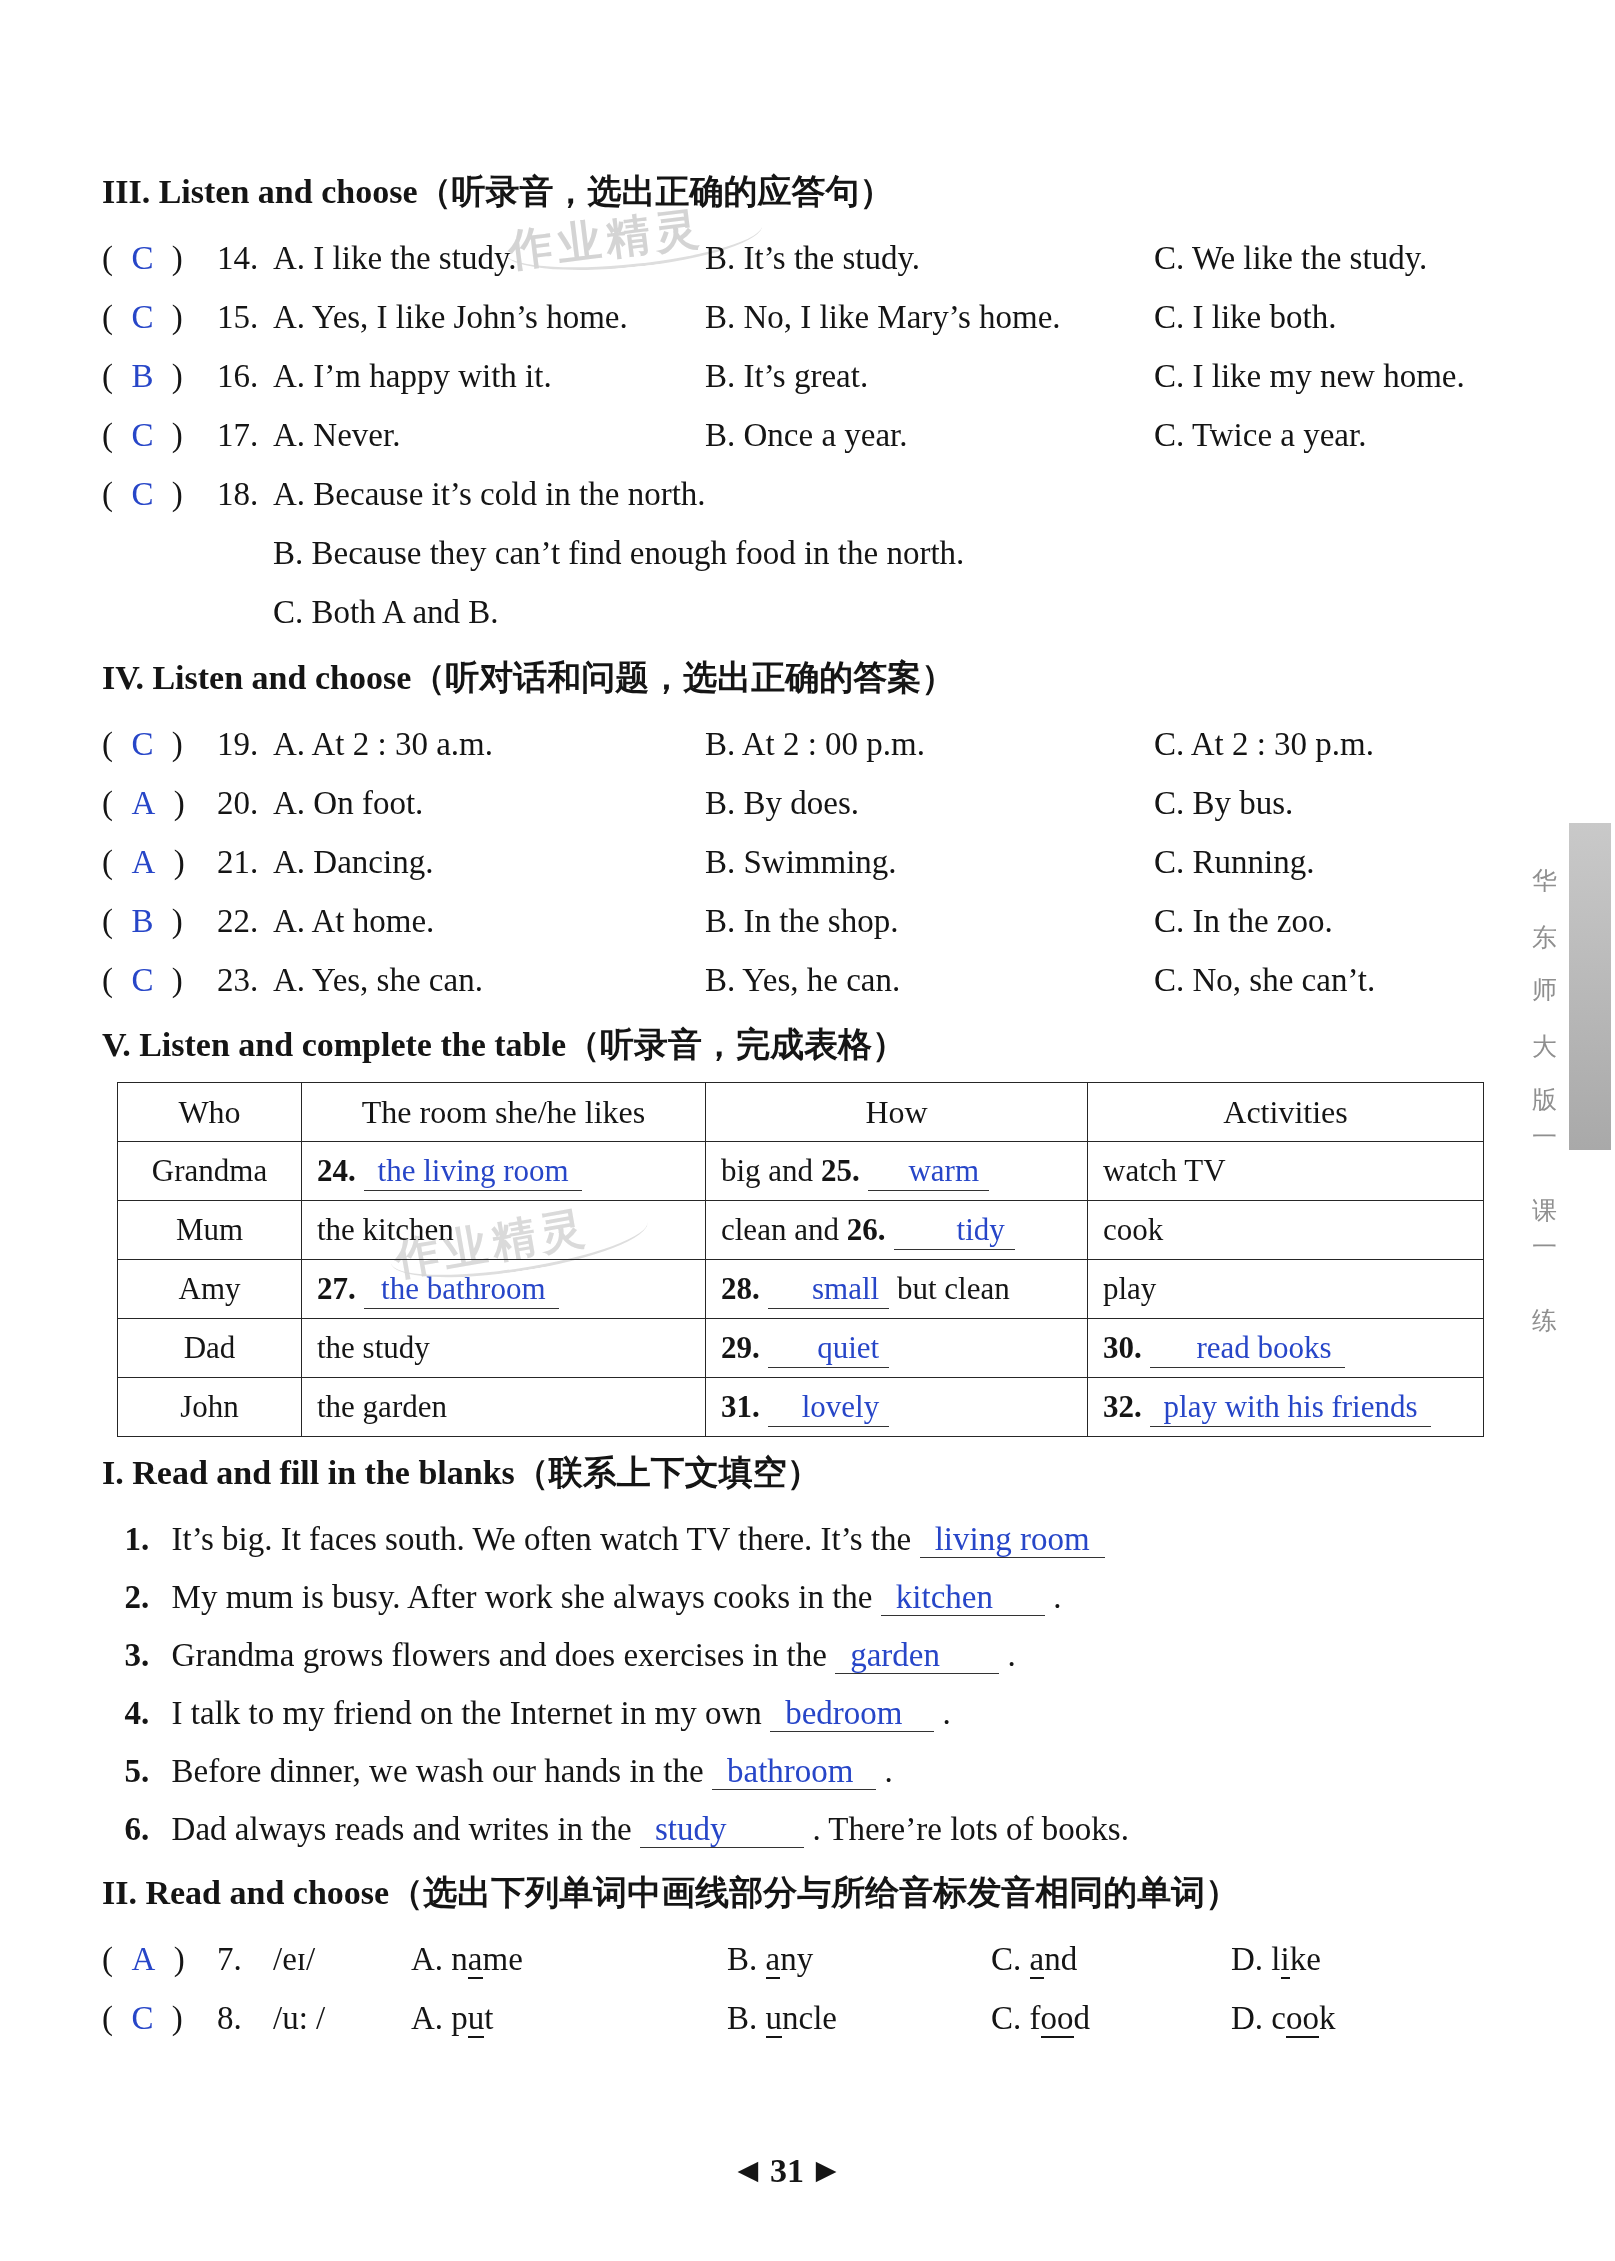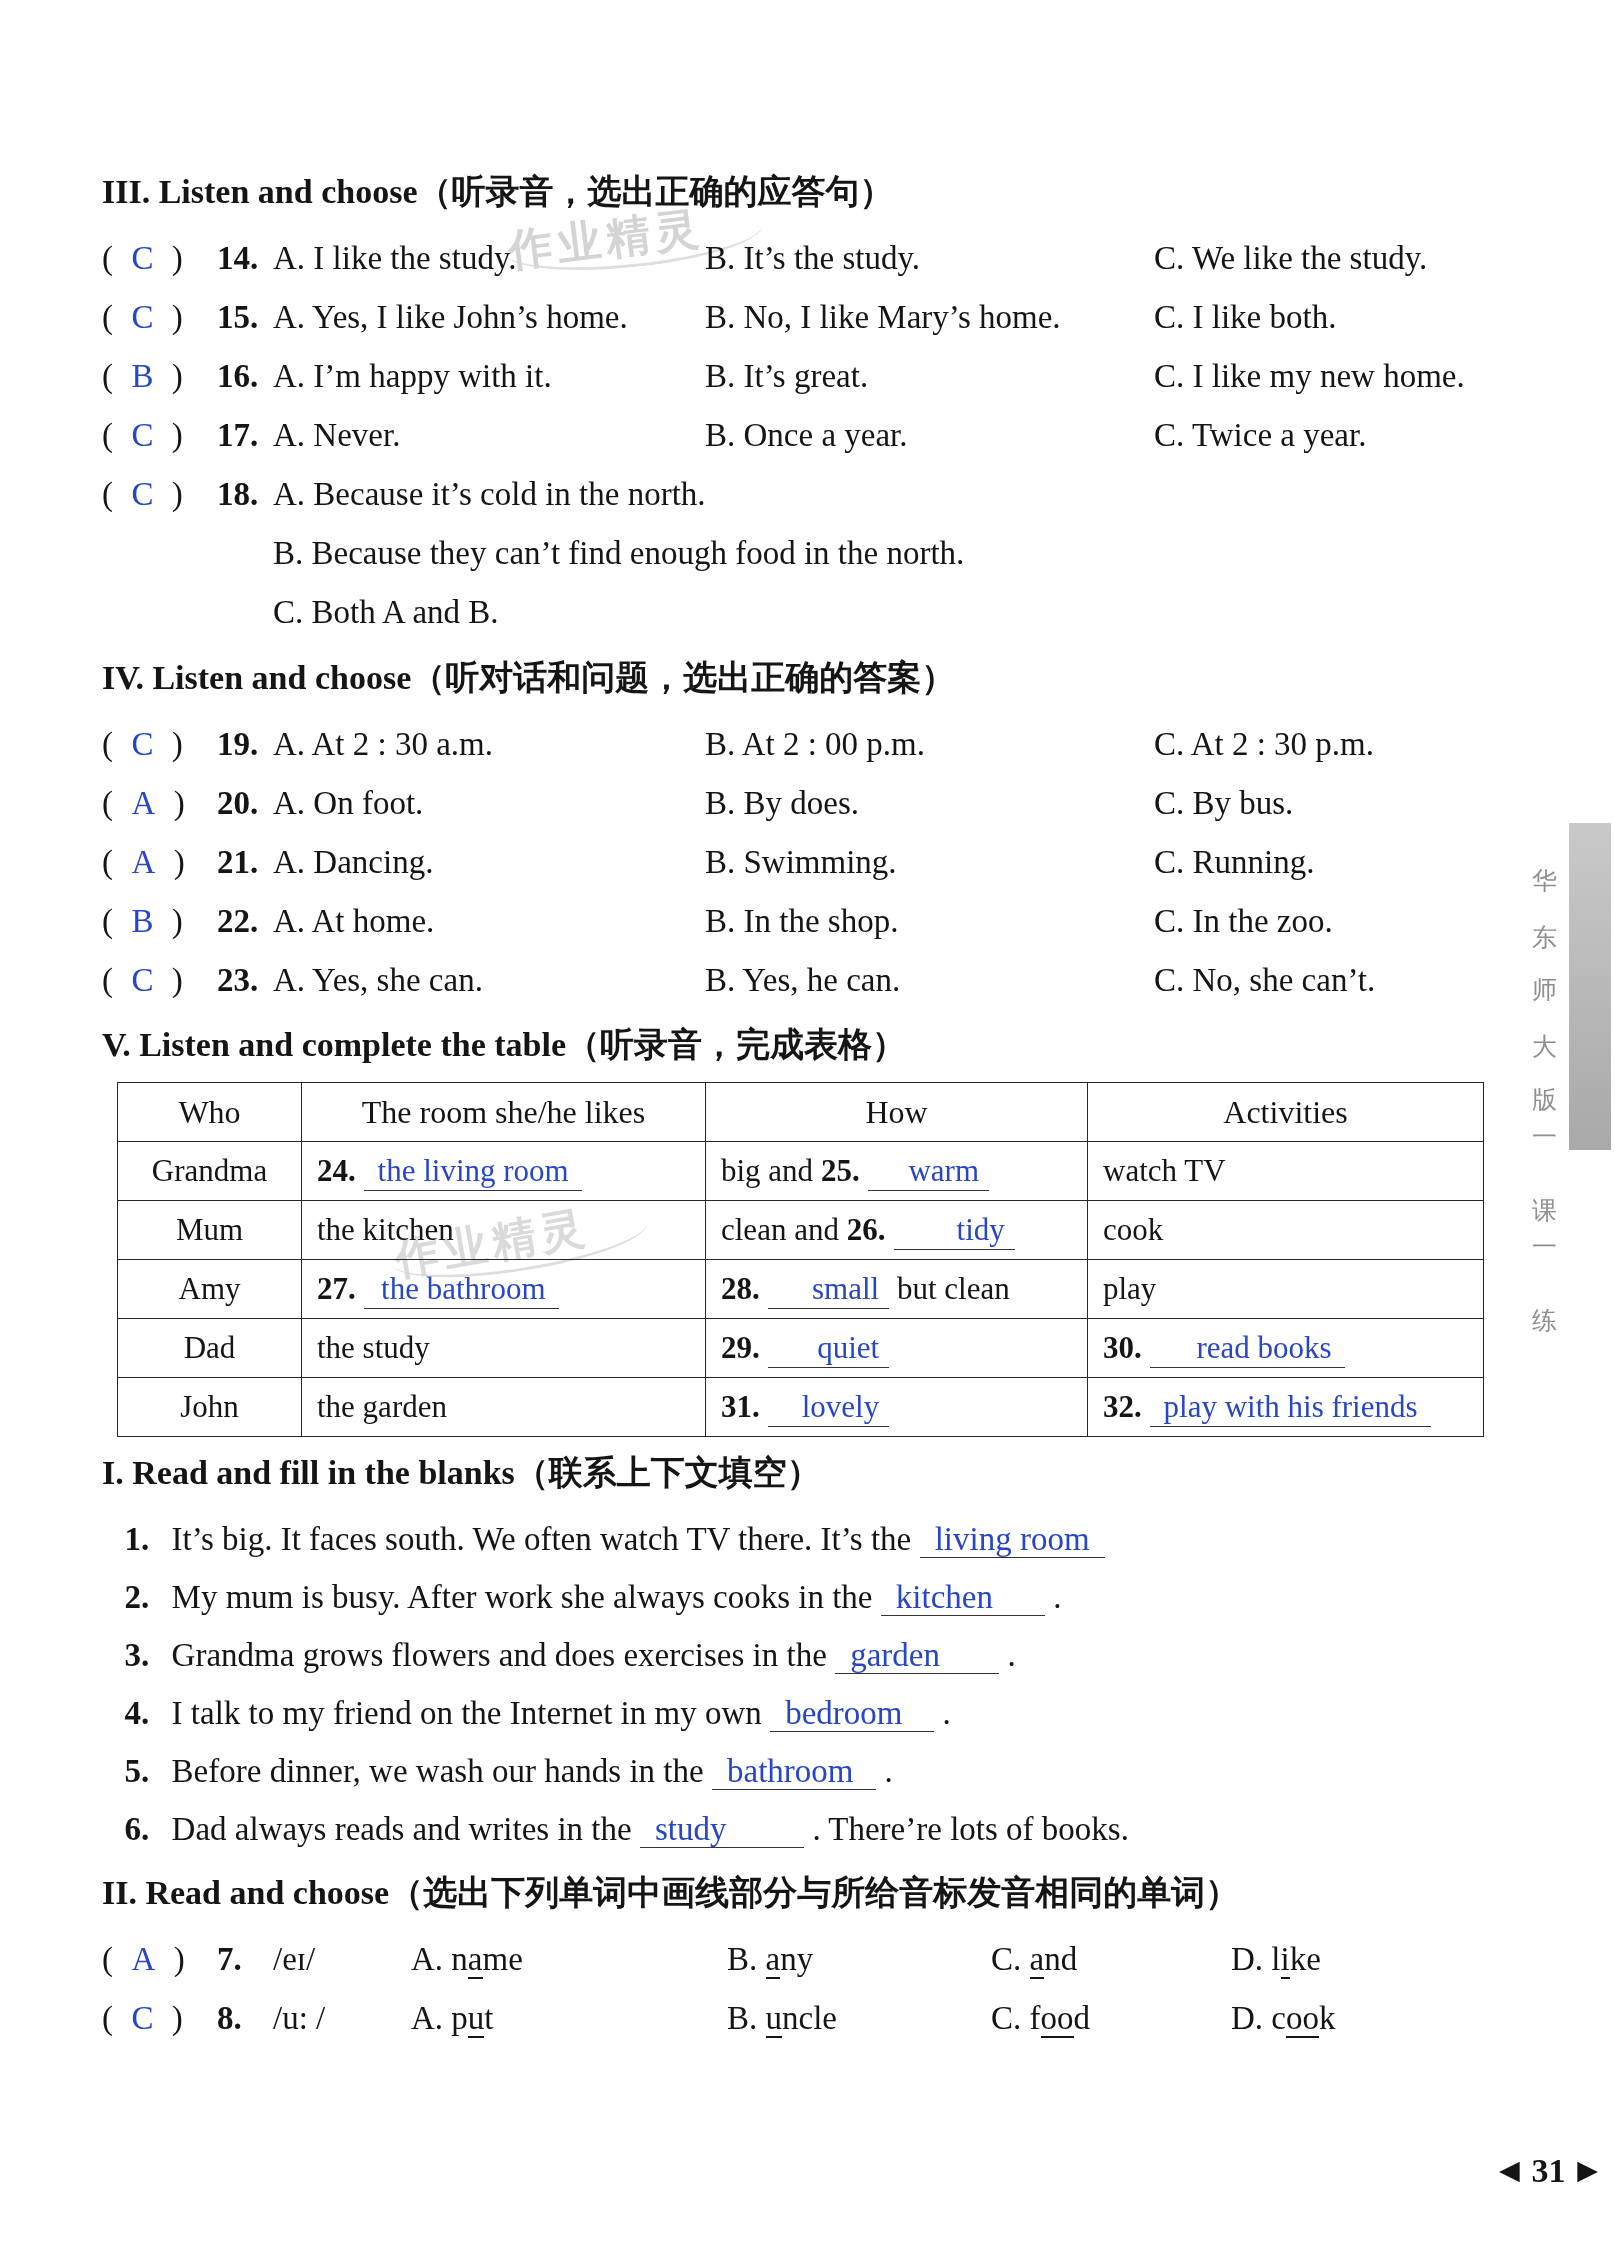--- a/index.html
+++ b/index.html
@@ -9,21 +9,21 @@
     font-family:"Liberation Serif","DejaVu Serif",serif;
   }
   .content{position:absolute;left:102px;top:157px;width:1388px;}
 
   .sec-title{font-size:34px;font-weight:bold;line-height:44px;margin:0 0 15px 0;}
 
   .qrow{display:grid;grid-template-columns:115px 56px 432px 449px auto;height:59px;line-height:59px;font-size:33px;white-space:nowrap;}
   .qrow .span-rest{grid-column:3/6;}
   .pp{font-size:33px;}
   .ans{color:#2746c8;padding:0 18.4px;}
-  .qnum{font-weight:bold;}
+  .qnum{font-weight:normal;}
   .qblock{margin-bottom:8.4px;}
   .sec{margin-top:13.4px;}
 
   .vtable{border-collapse:collapse;table-layout:fixed;width:1366px;margin:15px 0 0 15px;font-size:31px;}
   .vtable th,.vtable td{border:1.7px solid #262626;height:58px;padding:0 15px;vertical-align:middle;overflow:hidden;}
   .vtable th{font-weight:normal;text-align:center;font-size:32px;}
   td.c-who{text-align:center;}
   .bnum{font-weight:bold;}
   .blank{display:inline-block;min-width:168px;padding:0 13.4px;margin-left:8.4px;border-bottom:1.7px solid #333;color:#2746c8;text-align:right;line-height:39px;}
   .blank.sm{min-width:101px;padding:0 10px;}
@@ -31,21 +31,21 @@
 
   .ex-title{font-family:"Liberation Sans","DejaVu Sans",sans-serif;font-size:39px;font-weight:600;text-align:center;margin:55px 34px 37px 0;letter-spacing:0.8px;}
 
   .fill-row{height:58px;line-height:58px;font-size:33px;white-space:nowrap;}
   .fill-num{display:inline-block;width:47px;margin-left:22.6px;font-weight:bold;}
   .fblank{display:inline-block;min-width:134px;padding:0 15px;margin:0 8.4px;border-bottom:1.7px solid #333;color:#2746c8;text-align:left;line-height:35px;}
 
   .prow{display:grid;grid-template-columns:115px 56px 138px 316px 264px 240px auto;height:59px;line-height:59px;font-size:33px;white-space:nowrap;}
   .u{display:inline-block;border-bottom:2.5px solid currentColor;line-height:1.05;}
 
-  .footer{position:absolute;top:2152px;left:0;width:1574px;text-align:right;font-size:34px;padding-left:24px;}
+  .footer{position:absolute;top:2152px;left:0;width:1574px;text-align:center;font-size:34px;}
   .tri{font-size:27px;position:relative;top:-3.4px;}
   .pno{font-weight:bold;padding:0 11.7px;}
 
   .side-tab{position:absolute;right:5px;top:823px;width:42px;height:327px;
     background:linear-gradient(to bottom,#c9c9c9,#a9a9a9);}
   .side-text{position:absolute;right:55px;top:848px;writing-mode:vertical-rl;
     font-size:25px;letter-spacing:55px;color:#8f8f8f;}
 
   .wm{position:absolute;color:#c9c9c9;font-family:"Liberation Sans","DejaVu Sans",sans-serif;
     font-weight:bold;opacity:.78;letter-spacing:5px;font-size:44px;}

